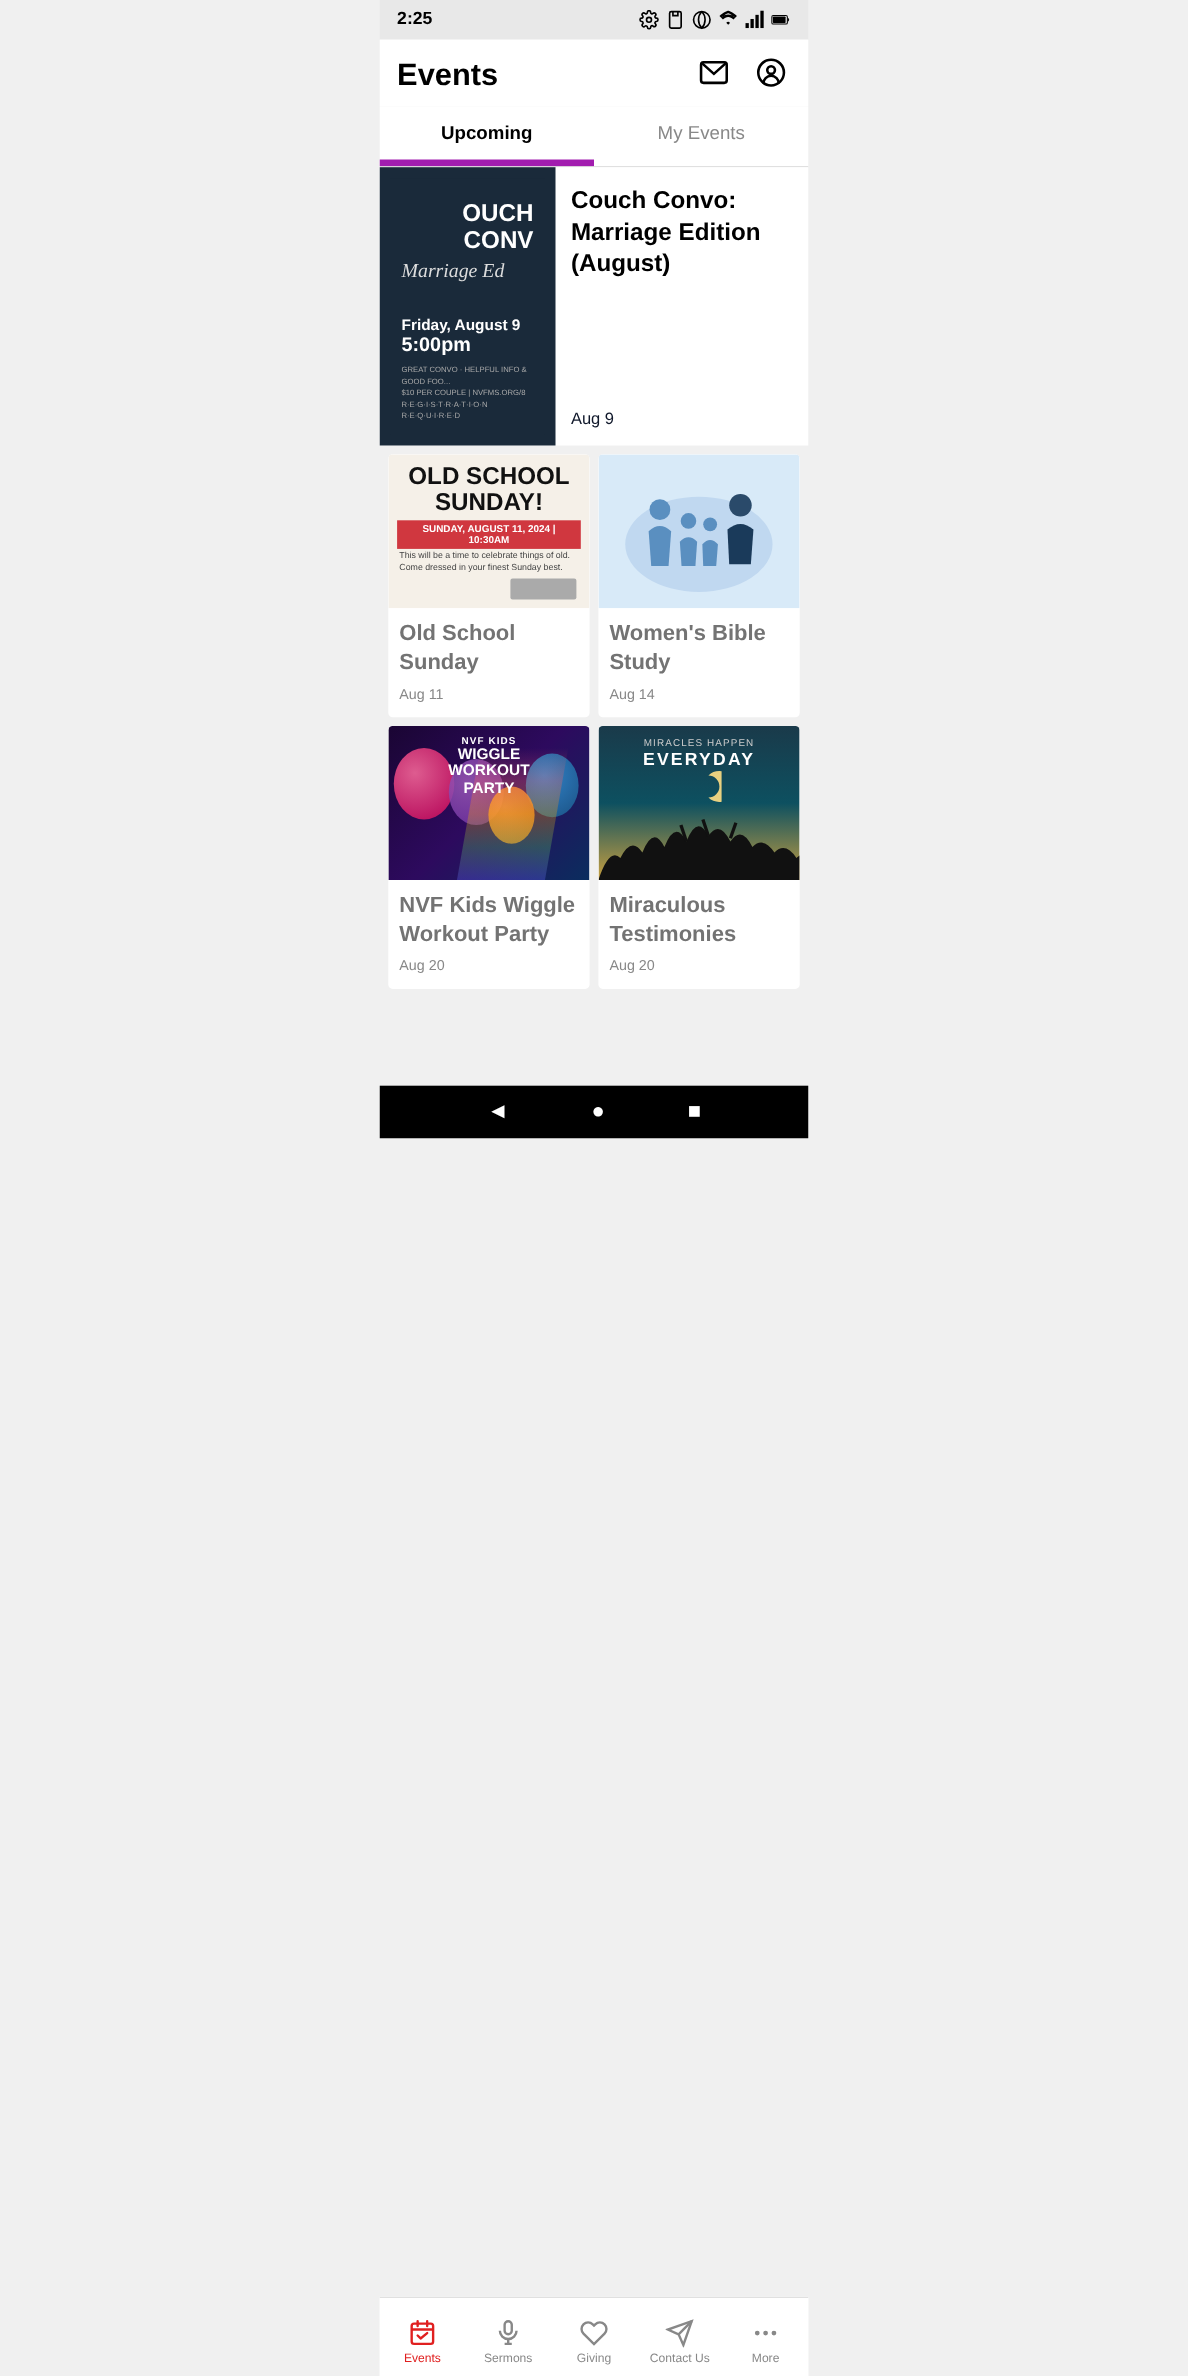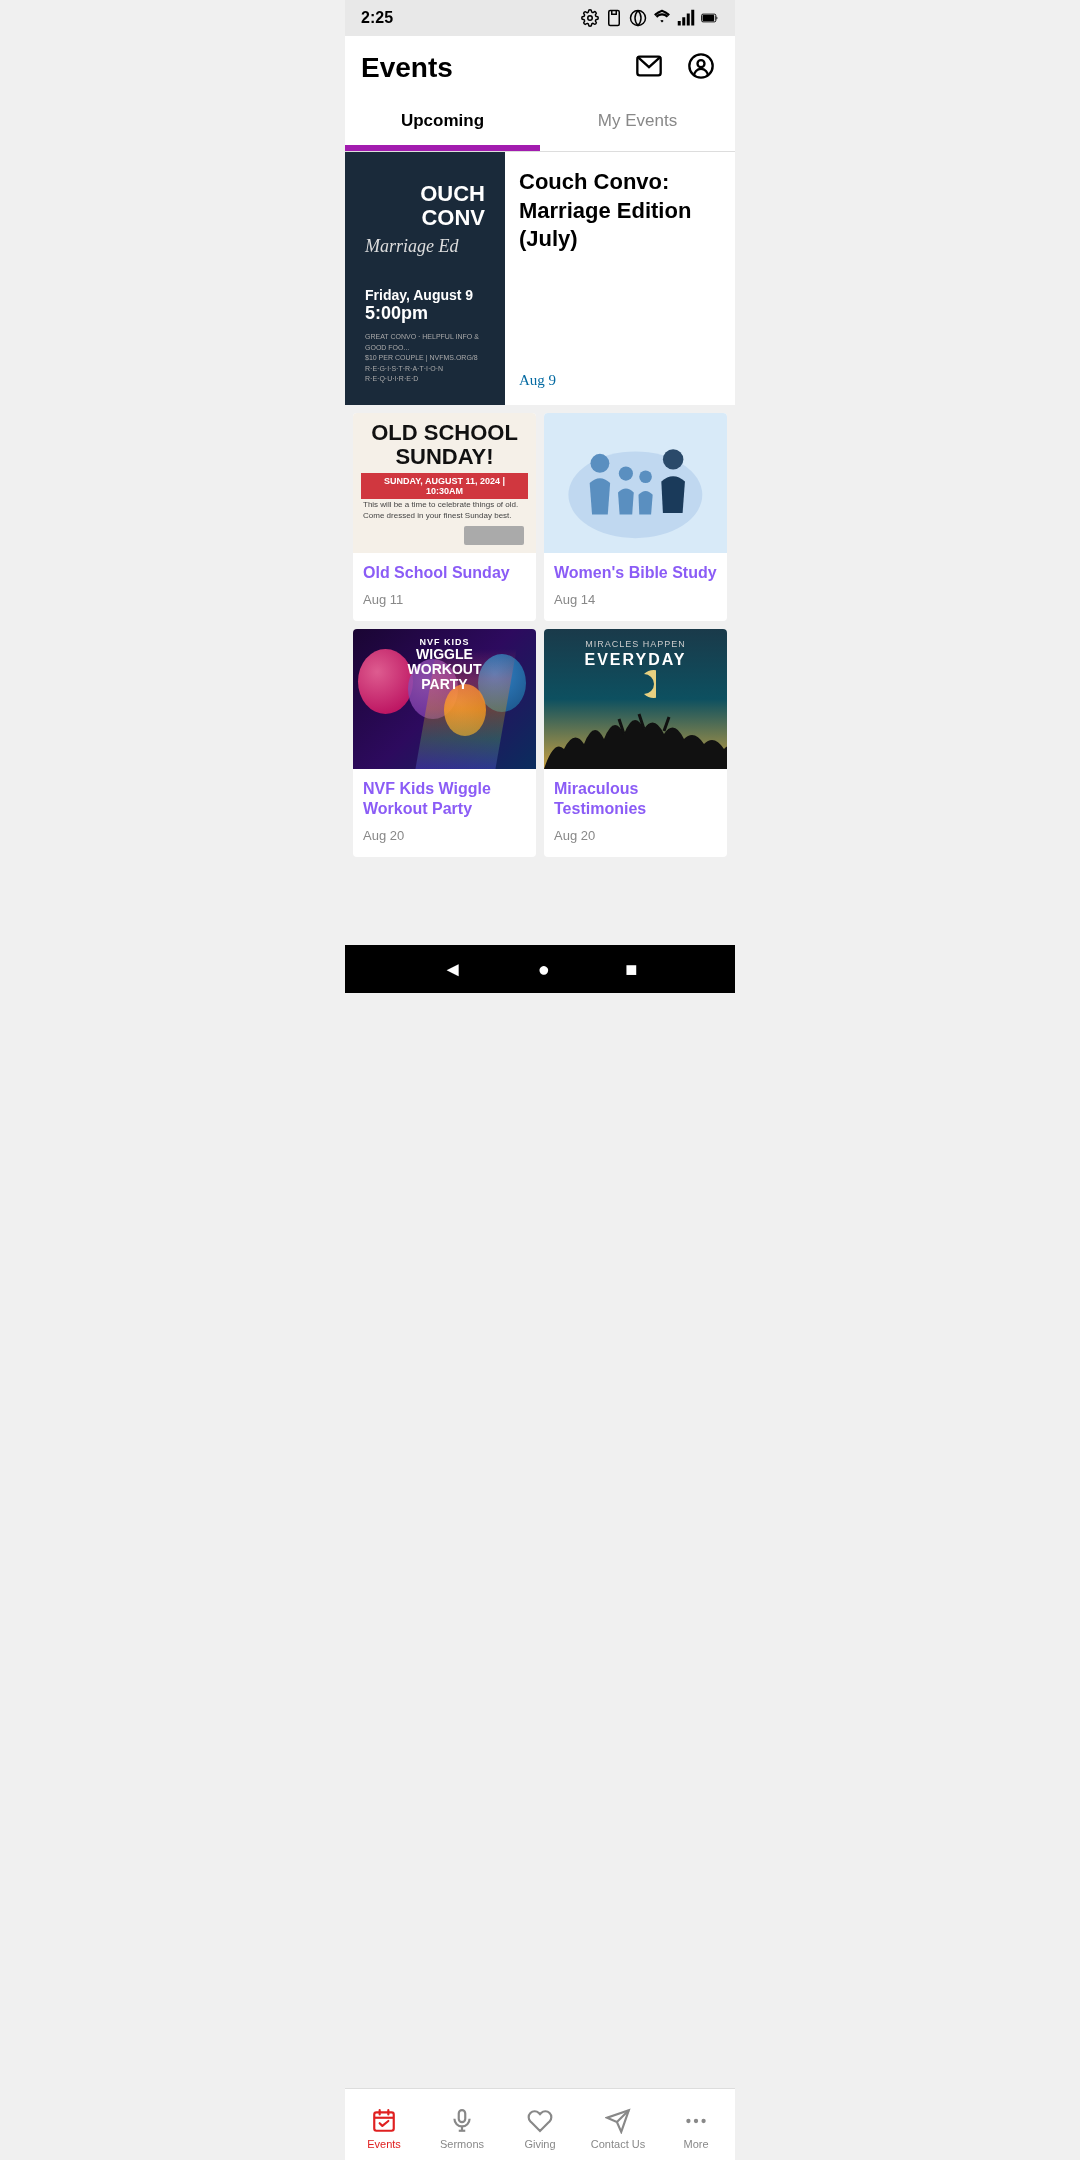--- a/index.html
+++ b/index.html
@@ -119,24 +119,23 @@
       justify-content: space-between;
     }
     .featured-name {
       font-size: 22px;
       font-weight: 700;
       color: #000;
       line-height: 1.3;
     }
     .featured-date {
       font-size: 15px;
-      color: #0369a1;
+      color: #0f172a;
       margin-top: auto;
       padding-top: 20px;
-      font-family: Liberation Serif, serif;
     }
 
     
     .events-grid {
       display: grid;
       grid-template-columns: 1fr 1fr;
       gap: 8px;
       padding: 0 8px;
       margin-bottom: 8px;
     }
@@ -149,23 +148,23 @@
     .event-card-img {
       width: 100%;
       height: 140px;
       overflow: hidden;
       position: relative;
     }
     .event-card-info {
       padding: 10px 10px 14px;
     }
     .event-card-name {
-      font-size: 16px;
+      font-size: 20px;
       font-weight: 700;
-      color: #8b5cf6;
+      color: #737373;
       line-height: 1.3;
       margin-bottom: 8px;
     }
     .event-card-date {
       font-size: 13px;
       color: #888;
       margin-top: 4px;
     }
 
     
@@ -472,21 +471,21 @@
     <div class="featured-img">
       <div class="couch-bg">
         <div class="couch-overlay-title">OUCH CONV</div>
         <div class="couch-cursive">Marriage Ed</div>
         <div class="couch-date-overlay">Friday, August 9</div>
         <div class="couch-time-overlay">5:00pm</div>
         <div class="couch-footer-text">GREAT CONVO · HELPFUL INFO &amp; GOOD FOO...<br>$10 PER COUPLE | NVFMS.ORG/8<br>R·E·G·I·S·T·R·A·T·I·O·N R·E·Q·U·I·R·E·D</div>
       </div>
     </div>
     <div class="featured-info">
-      <div class="featured-name">Couch Convo: Marriage Edition (July)</div>
+      <div class="featured-name">Couch Convo: Marriage Edition (August)</div>
       <div class="featured-date">Aug 9</div>
     </div>
   </div>
 
   <div class="events-grid">
 
     <div class="event-card">
       <div class="event-card-img">
         <div class="old-school-bg">
           <div class="old-school-title">OLD SCHOOL<br>SUNDAY!</div>

